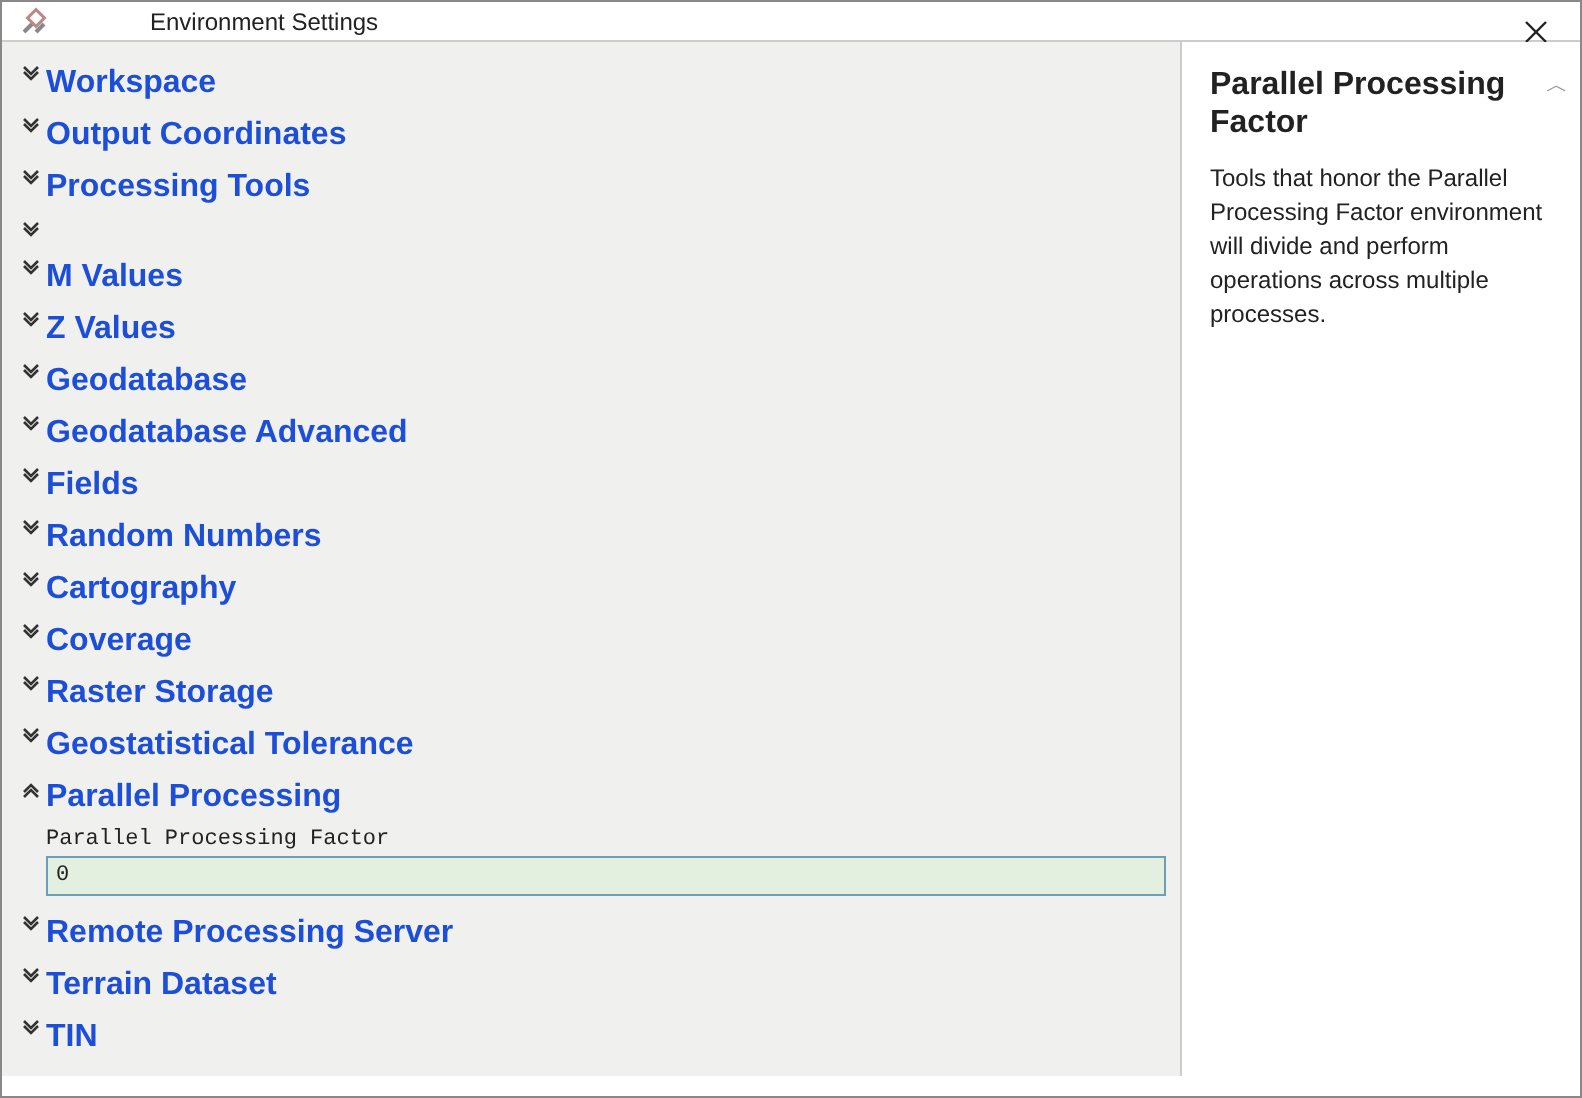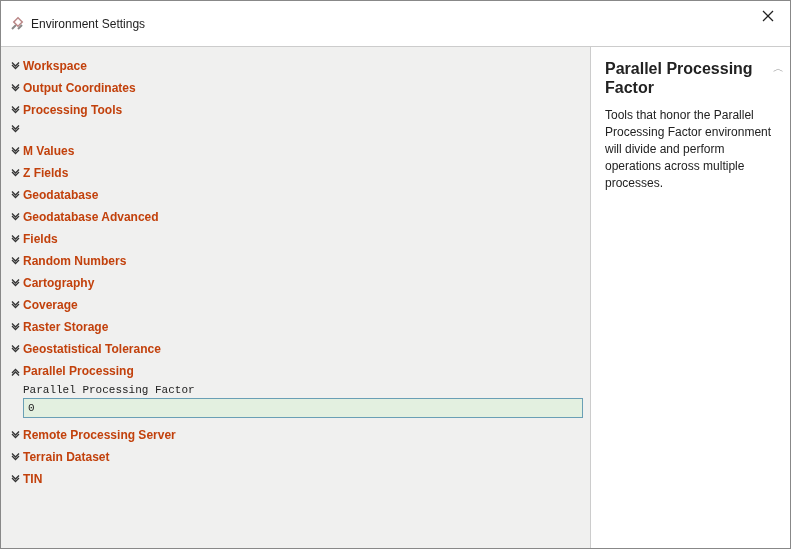--- a/index.html
+++ b/index.html
@@ -6,27 +6,28 @@
   body {
     font-family: Tahoma, Arial, sans-serif;
     font-size: 12px;
     background: #fff;
     width: 791px;
     height: 549px;
     overflow: hidden;
     border: 1px solid #888;
   }
   .titlebar {
-    height: 46px;
+    height: 20px;
     background: #fff;
     border-bottom: 1px solid #ccc;
     display: flex;
     align-items: center;
     padding: 0 8px;
     position: relative;
+    gap: 44px;
   }
   .titlebar .icon {
     width: 16px; height: 16px;
     margin-right: 6px;
     display: inline-flex;
     align-items: center;
     justify-content: center;
   }
   .titlebar .title {
     font-size: 12px;
@@ -81,26 +82,26 @@
     right: 6px;
     color: #999;
     font-size: 11px;
   }
 
   .section {
     margin-bottom: 0;
   }
   .section-header {
     display: flex;
-    align-items: flex-end;
+    align-items: flex-start;
     padding: 4px 2px;
     cursor: pointer;
     font-weight: bold;
-    font-size: 12px;
-    color: #c2410c;
+    font-size: 16px;
+    color: #1d4ed8;
   }
   .section-header .arrow {
     width: 12px;
     display: inline-block;
     color: #444;
     font-size: 9px;
     margin-right: 2px;
     text-align: center;
   }
   .section-body {
@@ -194,21 +195,21 @@
         <span>M Values</span>
       </div>
     </div>
 
     <div class="section">
       <div class="section-header">
         <span class="arrow"><svg width="9" height="9" viewBox="0 0 9 9">
               <path d="M1 0.5 L4.5 4 L8 0.5" fill="none" stroke="#333" stroke-width="1.3"></path>
               <path d="M1 3 L4.5 6.5 L8 3" fill="none" stroke="#333" stroke-width="1.3"></path>
             </svg></span>
-        <span>Z Fields</span>
+        <span>Z Values</span>
       </div>
     </div>
 
     <div class="section">
       <div class="section-header">
         <span class="arrow"><svg width="9" height="9" viewBox="0 0 9 9">
               <path d="M1 0.5 L4.5 4 L8 0.5" fill="none" stroke="#333" stroke-width="1.3"></path>
               <path d="M1 3 L4.5 6.5 L8 3" fill="none" stroke="#333" stroke-width="1.3"></path>
             </svg></span>
         <span>Geodatabase</span>

